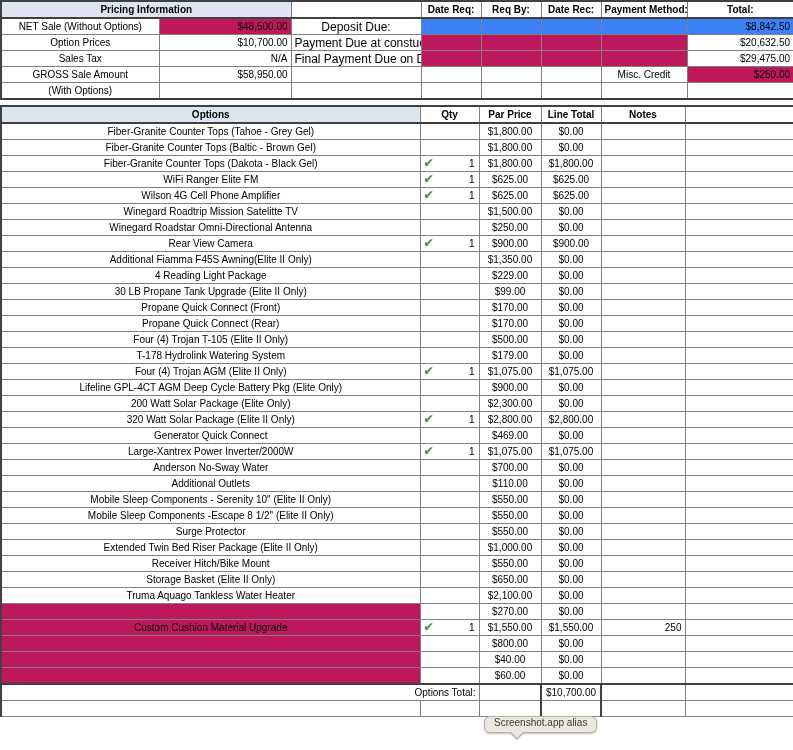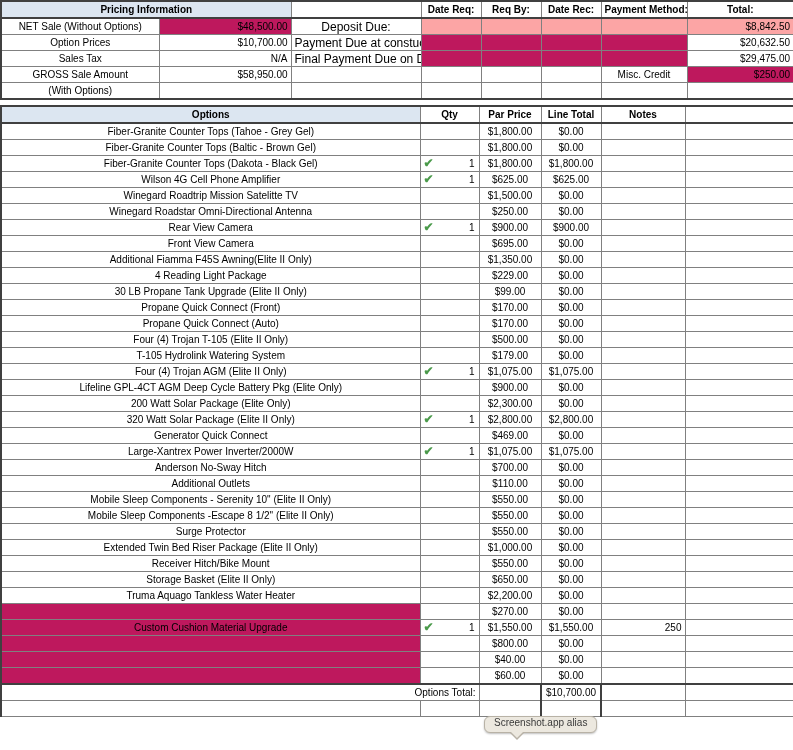--- a/index.html
+++ b/index.html
@@ -23,21 +23,21 @@
     vertical-align:middle;
     background:#ffffff;
   }
   .noborder{border:none;background:transparent;}
   .ctr{text-align:center;}
   .rgt{text-align:right;}
   .lft{text-align:center;}
   .b{font-weight:bold;}
   .blue{background:#dce6f1;font-weight:bold;text-align:center;}
   .tan{background:#be185d;}
-  .green{background:#fca5a5;}
+  .green{background:#3b82f6;}
   .thick-b{border-bottom:2px solid #404040;}
   .thick-t{border-top:2px solid #404040;}
   .thick-l{border-left:2px solid #404040;}
   .thick-r{border-right:2px solid #404040;}
   .tiny{font-size:12px;margin-left:48px;}
   .chk{
     color:#4a9a4a;font-size:12px;font-weight:bold;
     position:absolute;left:3px;top:0px;line-height:15px;
   }
   .qtycell{position:relative;text-align:right;padding-right:4px;}
@@ -202,28 +202,36 @@
       </tr>
       <tr>
         <td class="ctr thick-l">Fiber-Granite Counter Tops (Dakota - Black Gel)</td>
         <td class="qtycell"><span class="chk">✔</span><span>1</span></td>
         <td class="ctr">$1,800.00</td>
         <td class="ctr">$1,800.00</td>
         <td class="rgt"></td>
         <td class="thick-r"></td>
       </tr>
       <tr>
-        <td class="ctr thick-l">Wilson 4G Cell Phone Amplifier</td>
+        <td class="ctr thick-l">WiFi Ranger Elite FM</td>
         <td class="qtycell"><span class="chk">✔</span><span>1</span></td>
         <td class="ctr">$625.00</td>
         <td class="ctr">$625.00</td>
         <td class="rgt"></td>
         <td class="thick-r"></td>
       </tr>
       <tr>
+        <td class="ctr thick-l">Wilson 4G Cell Phone Amplifier</td>
+        <td class="qtycell"><span class="chk">✔</span><span>1</span></td>
+        <td class="ctr">$625.00</td>
+        <td class="ctr">$625.00</td>
+        <td class="rgt"></td>
+        <td class="thick-r"></td>
+      </tr>
+      <tr>
         <td class="ctr thick-l">Winegard Roadtrip Mission Satelitte TV</td>
         <td class="qtycell"><span></span></td>
         <td class="ctr">$1,500.00</td>
         <td class="ctr">$0.00</td>
         <td class="rgt"></td>
         <td class="thick-r"></td>
       </tr>
       <tr>
         <td class="ctr thick-l">Winegard Roadstar Omni-Directional Antenna</td>
         <td class="qtycell"><span></span></td>
@@ -234,28 +242,20 @@
       </tr>
       <tr>
         <td class="ctr thick-l">Rear View Camera</td>
         <td class="qtycell"><span class="chk">✔</span><span>1</span></td>
         <td class="ctr">$900.00</td>
         <td class="ctr">$900.00</td>
         <td class="rgt"></td>
         <td class="thick-r"></td>
       </tr>
       <tr>
-        <td class="ctr thick-l">Front View Camera</td>
-        <td class="qtycell"><span></span></td>
-        <td class="ctr">$695.00</td>
-        <td class="ctr">$0.00</td>
-        <td class="rgt"></td>
-        <td class="thick-r"></td>
-      </tr>
-      <tr>
         <td class="ctr thick-l">Additional Fiamma F45S Awning(Elite II Only)</td>
         <td class="qtycell"><span></span></td>
         <td class="ctr">$1,350.00</td>
         <td class="ctr">$0.00</td>
         <td class="rgt"></td>
         <td class="thick-r"></td>
       </tr>
       <tr>
         <td class="ctr thick-l">4 Reading Light Package</td>
         <td class="qtycell"><span></span></td>
@@ -274,37 +274,37 @@
       </tr>
       <tr>
         <td class="ctr thick-l">Propane Quick Connect (Front)</td>
         <td class="qtycell"><span></span></td>
         <td class="ctr">$170.00</td>
         <td class="ctr">$0.00</td>
         <td class="rgt"></td>
         <td class="thick-r"></td>
       </tr>
       <tr>
-        <td class="ctr thick-l">Propane Quick Connect (Auto)</td>
+        <td class="ctr thick-l">Propane Quick Connect (Rear)</td>
         <td class="qtycell"><span></span></td>
         <td class="ctr">$170.00</td>
         <td class="ctr">$0.00</td>
         <td class="rgt"></td>
         <td class="thick-r"></td>
       </tr>
       <tr>
         <td class="ctr thick-l">Four (4) Trojan T-105 (Elite II Only)</td>
         <td class="qtycell"><span></span></td>
         <td class="ctr">$500.00</td>
         <td class="ctr">$0.00</td>
         <td class="rgt"></td>
         <td class="thick-r"></td>
       </tr>
       <tr>
-        <td class="ctr thick-l">T-105 Hydrolink Watering System</td>
+        <td class="ctr thick-l">T-178 Hydrolink Watering System</td>
         <td class="qtycell"><span></span></td>
         <td class="ctr">$179.00</td>
         <td class="ctr">$0.00</td>
         <td class="rgt"></td>
         <td class="thick-r"></td>
       </tr>
       <tr>
         <td class="ctr thick-l">Four (4) Trojan AGM (Elite II Only)</td>
         <td class="qtycell"><span class="chk">✔</span><span>1</span></td>
         <td class="ctr">$1,075.00</td>
@@ -346,21 +346,21 @@
       </tr>
       <tr>
         <td class="ctr thick-l">Large-Xantrex Power Inverter/2000W</td>
         <td class="qtycell"><span class="chk">✔</span><span>1</span></td>
         <td class="ctr">$1,075.00</td>
         <td class="ctr">$1,075.00</td>
         <td class="rgt"></td>
         <td class="thick-r"></td>
       </tr>
       <tr>
-        <td class="ctr thick-l">Anderson No-Sway Hitch</td>
+        <td class="ctr thick-l">Anderson No-Sway Water</td>
         <td class="qtycell"><span></span></td>
         <td class="ctr">$700.00</td>
         <td class="ctr">$0.00</td>
         <td class="rgt"></td>
         <td class="thick-r"></td>
       </tr>
       <tr>
         <td class="ctr thick-l">Additional Outlets</td>
         <td class="qtycell"><span></span></td>
         <td class="ctr">$110.00</td>
@@ -412,21 +412,21 @@
         <td class="ctr thick-l">Storage Basket (Elite II Only)</td>
         <td class="qtycell"><span></span></td>
         <td class="ctr">$650.00</td>
         <td class="ctr">$0.00</td>
         <td class="rgt"></td>
         <td class="thick-r"></td>
       </tr>
       <tr>
         <td class="ctr thick-l">Truma Aquago Tankless Water Heater</td>
         <td class="qtycell"><span></span></td>
-        <td class="ctr">$2,200.00</td>
+        <td class="ctr">$2,100.00</td>
         <td class="ctr">$0.00</td>
         <td class="rgt"></td>
         <td class="thick-r"></td>
       </tr>
       <tr>
         <td class="ctr thick-l tan"></td>
         <td class="qtycell"><span></span></td>
         <td class="ctr">$270.00</td>
         <td class="ctr">$0.00</td>
         <td class="rgt"></td>

